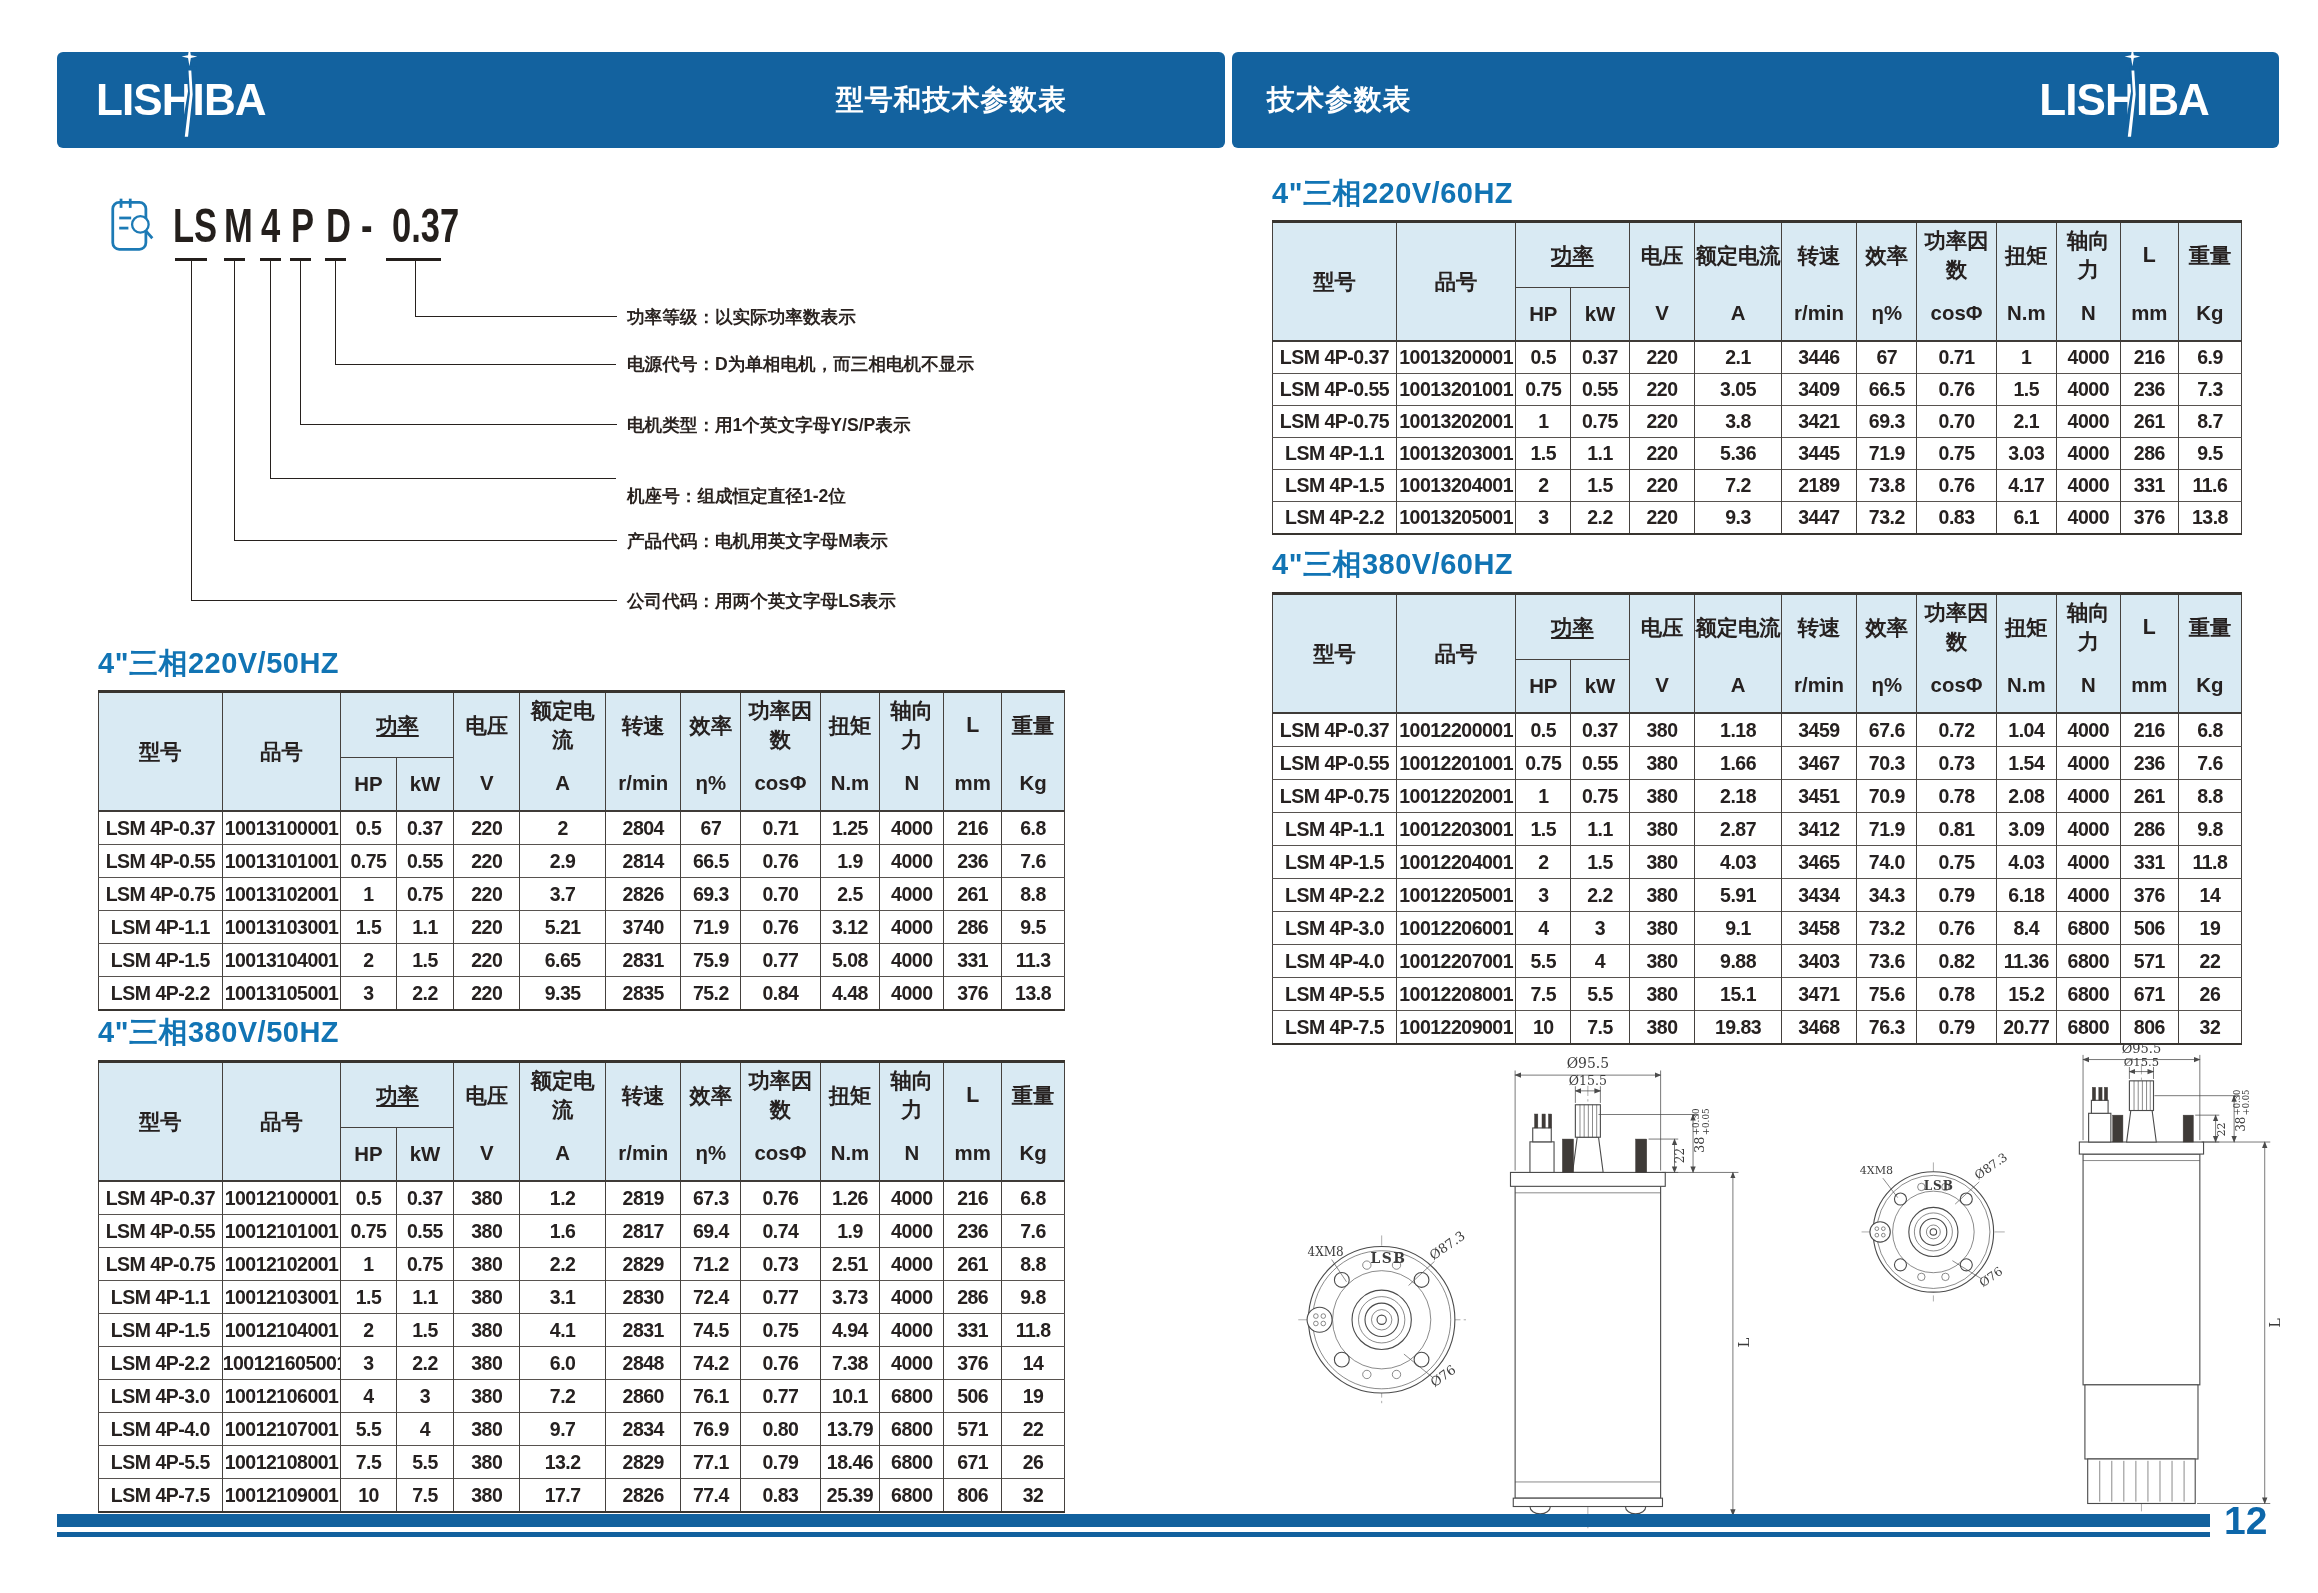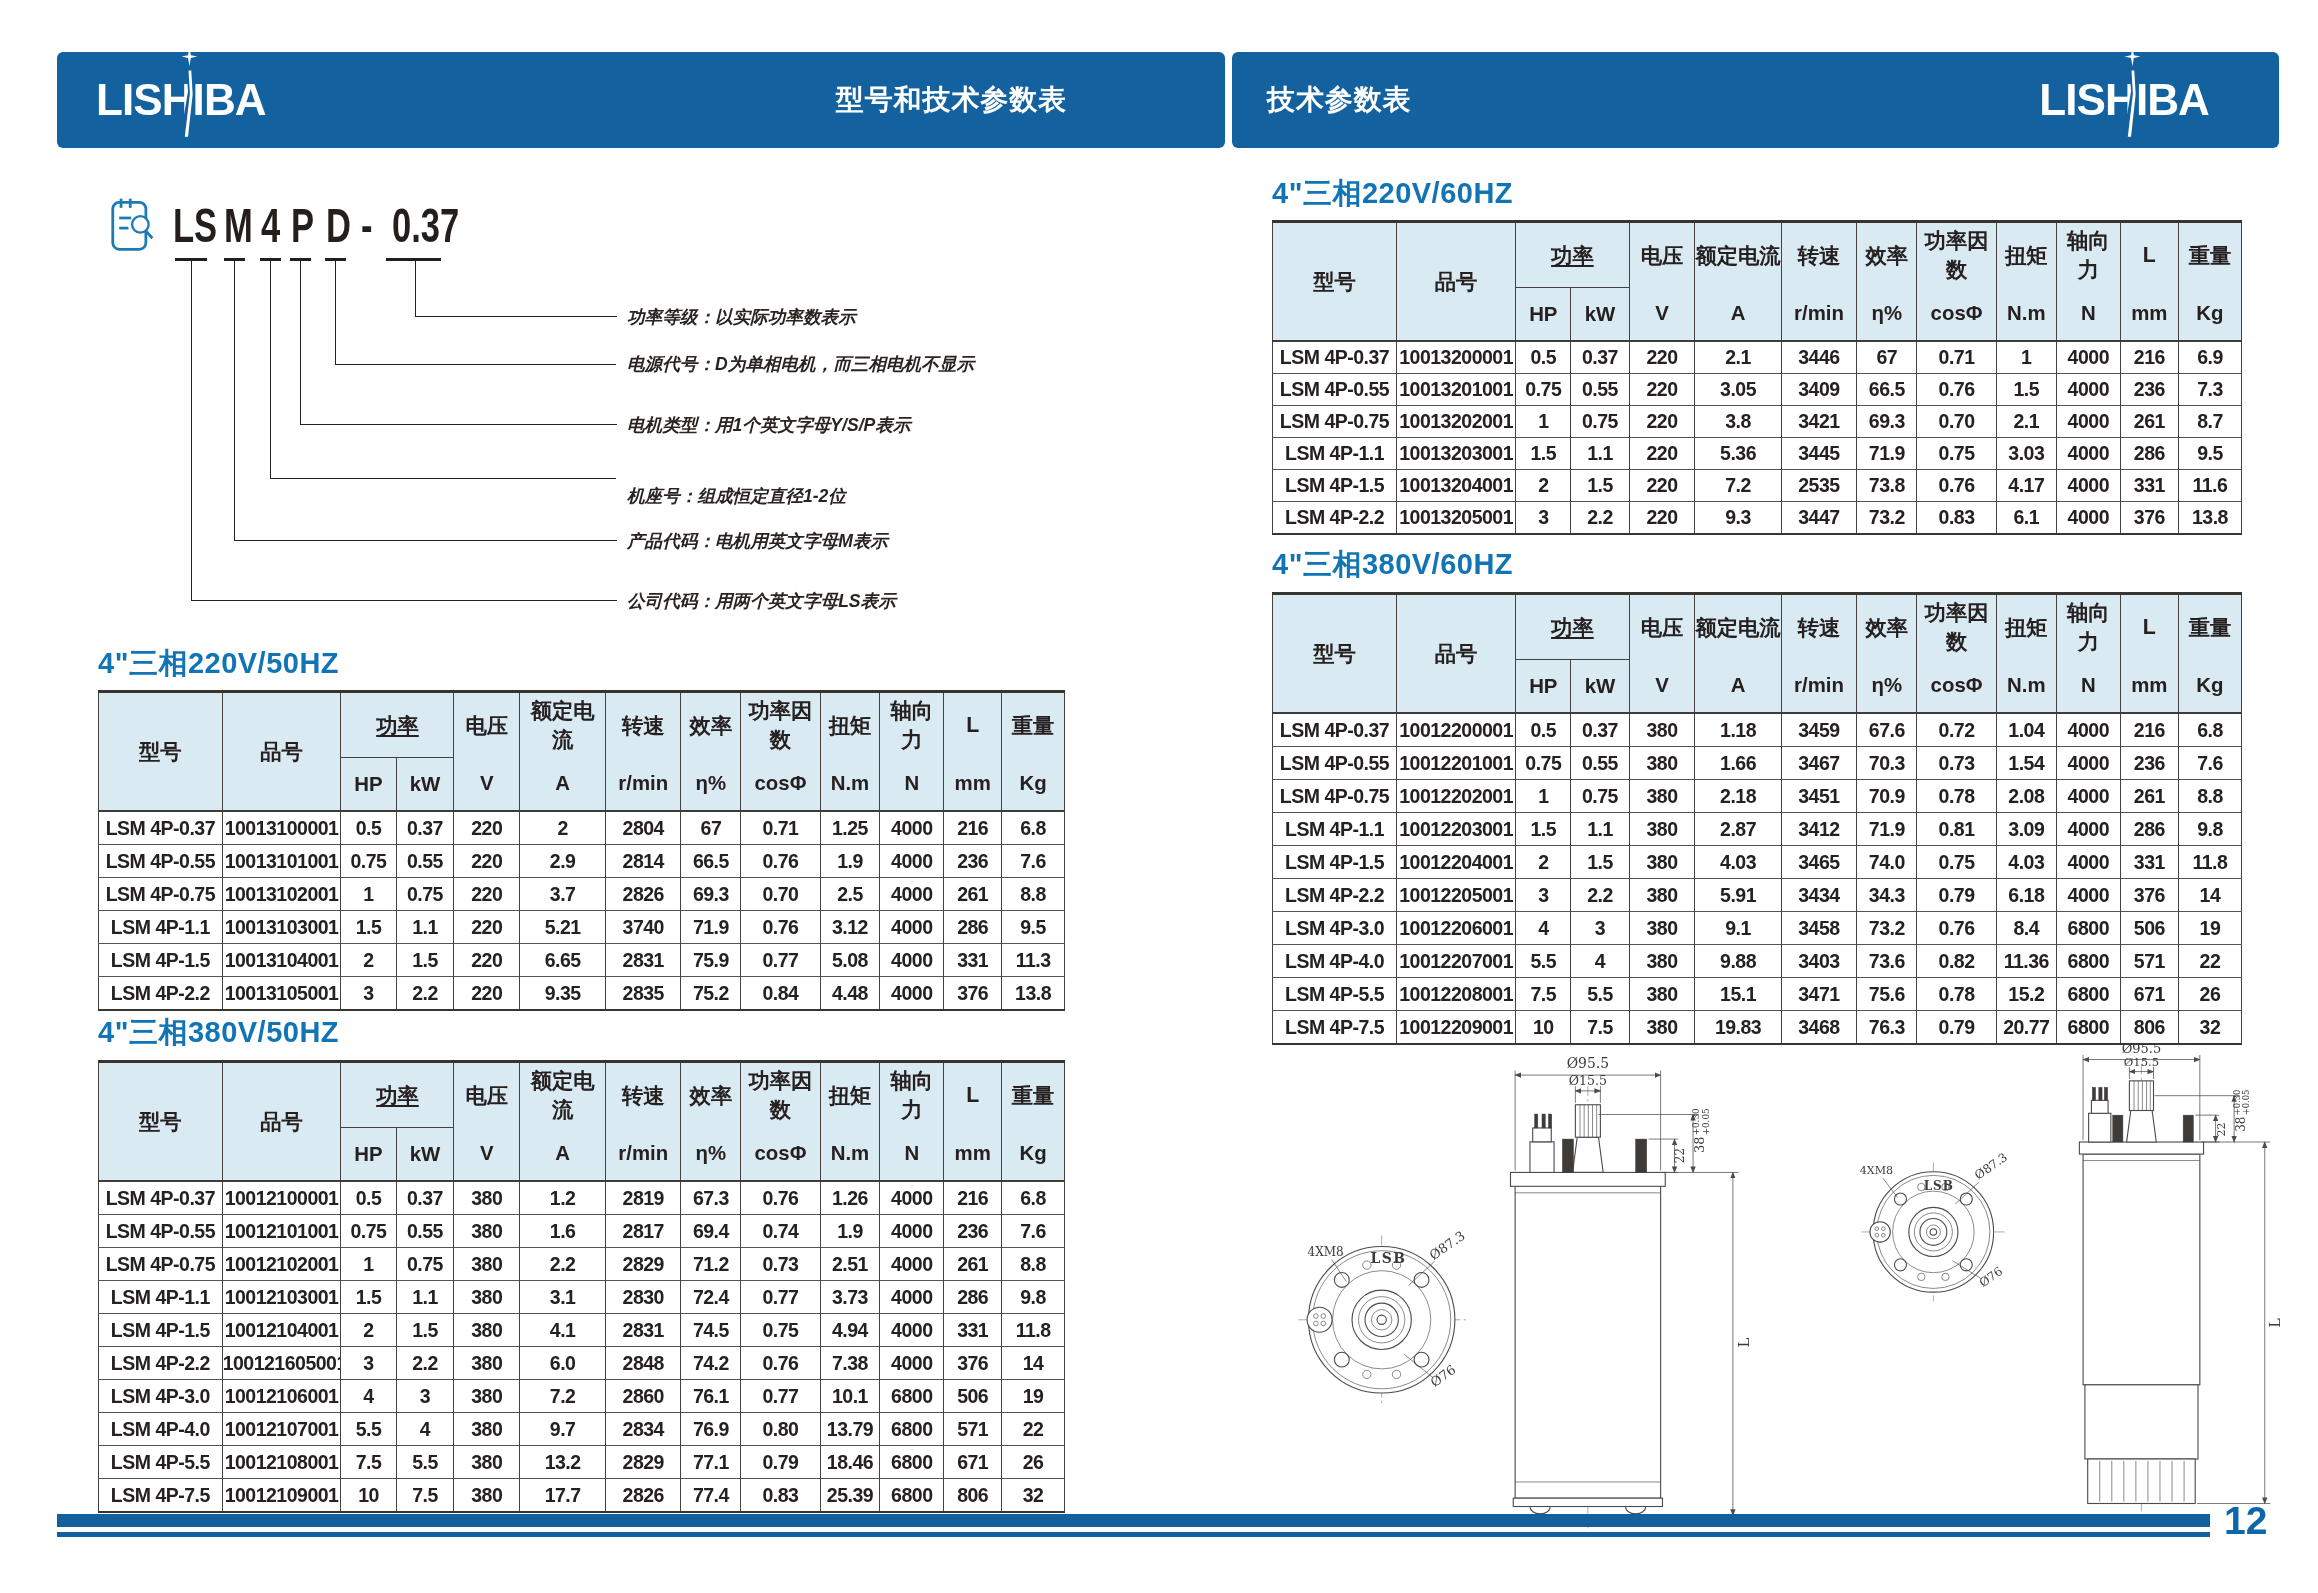--- a/index.html
+++ b/index.html
@@ -19,21 +19,21 @@
   #hdr-left .logo{margin-left:39px;}
   #hdr-right .logo{margin-left:auto;margin-right:70px;}
   .logo-text{color:#ffffff;font-size:44px;font-weight:900;letter-spacing:-0.9px;line-height:56px;}
   .logo-rocket{position:absolute;left:78px;top:-27px;width:29px;height:95px;pointer-events:none;}
 
   
   .code-part{position:absolute;top:198px;font-size:48px;font-weight:900;color:#241f1c;transform:scaleX(.72);transform-origin:left top;white-space:nowrap;}
   .ub{position:absolute;height:3.2px;background:#241f1c;top:258px;}
   .vl{position:absolute;width:1.4px;background:#27211e;}
   .hl{position:absolute;height:1.4px;background:#27211e;}
-  .callout{position:absolute;left:627px;font-size:17.6px;font-weight:bold;color:#2a2320;white-space:nowrap;font-style:italic;}
+  .callout{position:absolute;left:627px;font-size:17.6px;font-weight:bold;color:#2a2320;white-space:nowrap;}
 
   
   .sec-title{position:absolute;font-size:29px;font-weight:900;color:#1174b4;white-space:nowrap;letter-spacing:0.5px;}
 
   
   .ptable{position:absolute;border-collapse:collapse;table-layout:fixed;
           border:1.4px solid #45413e;border-top:3.2px solid #38342f;border-bottom:2.8px solid #38342f;}
   .ptable th,.ptable td{border-left:0.9px solid #45413e;text-align:center;vertical-align:middle;
           font-weight:bold;color:#262120;padding:0;overflow:hidden;}
   .ptable .no-bl{border-left:none;}
@@ -587,21 +587,21 @@
           <td class="">286</td>
           <td class="">9.5</td>
         </tr>
         <tr>
           <td class="no-bl">LSM 4P-1.5</td>
           <td class="">10013204001</td>
           <td class="">2</td>
           <td class="">1.5</td>
           <td class="">220</td>
           <td class="">7.2</td>
-          <td class="">2535</td>
+          <td class="">2189</td>
           <td class="">73.8</td>
           <td class="">0.76</td>
           <td class="">4.17</td>
           <td class="">4000</td>
           <td class="">331</td>
           <td class="">11.6</td>
         </tr>
         <tr>
           <td class="no-bl">LSM 4P-2.2</td>
           <td class="">10013205001</td>

